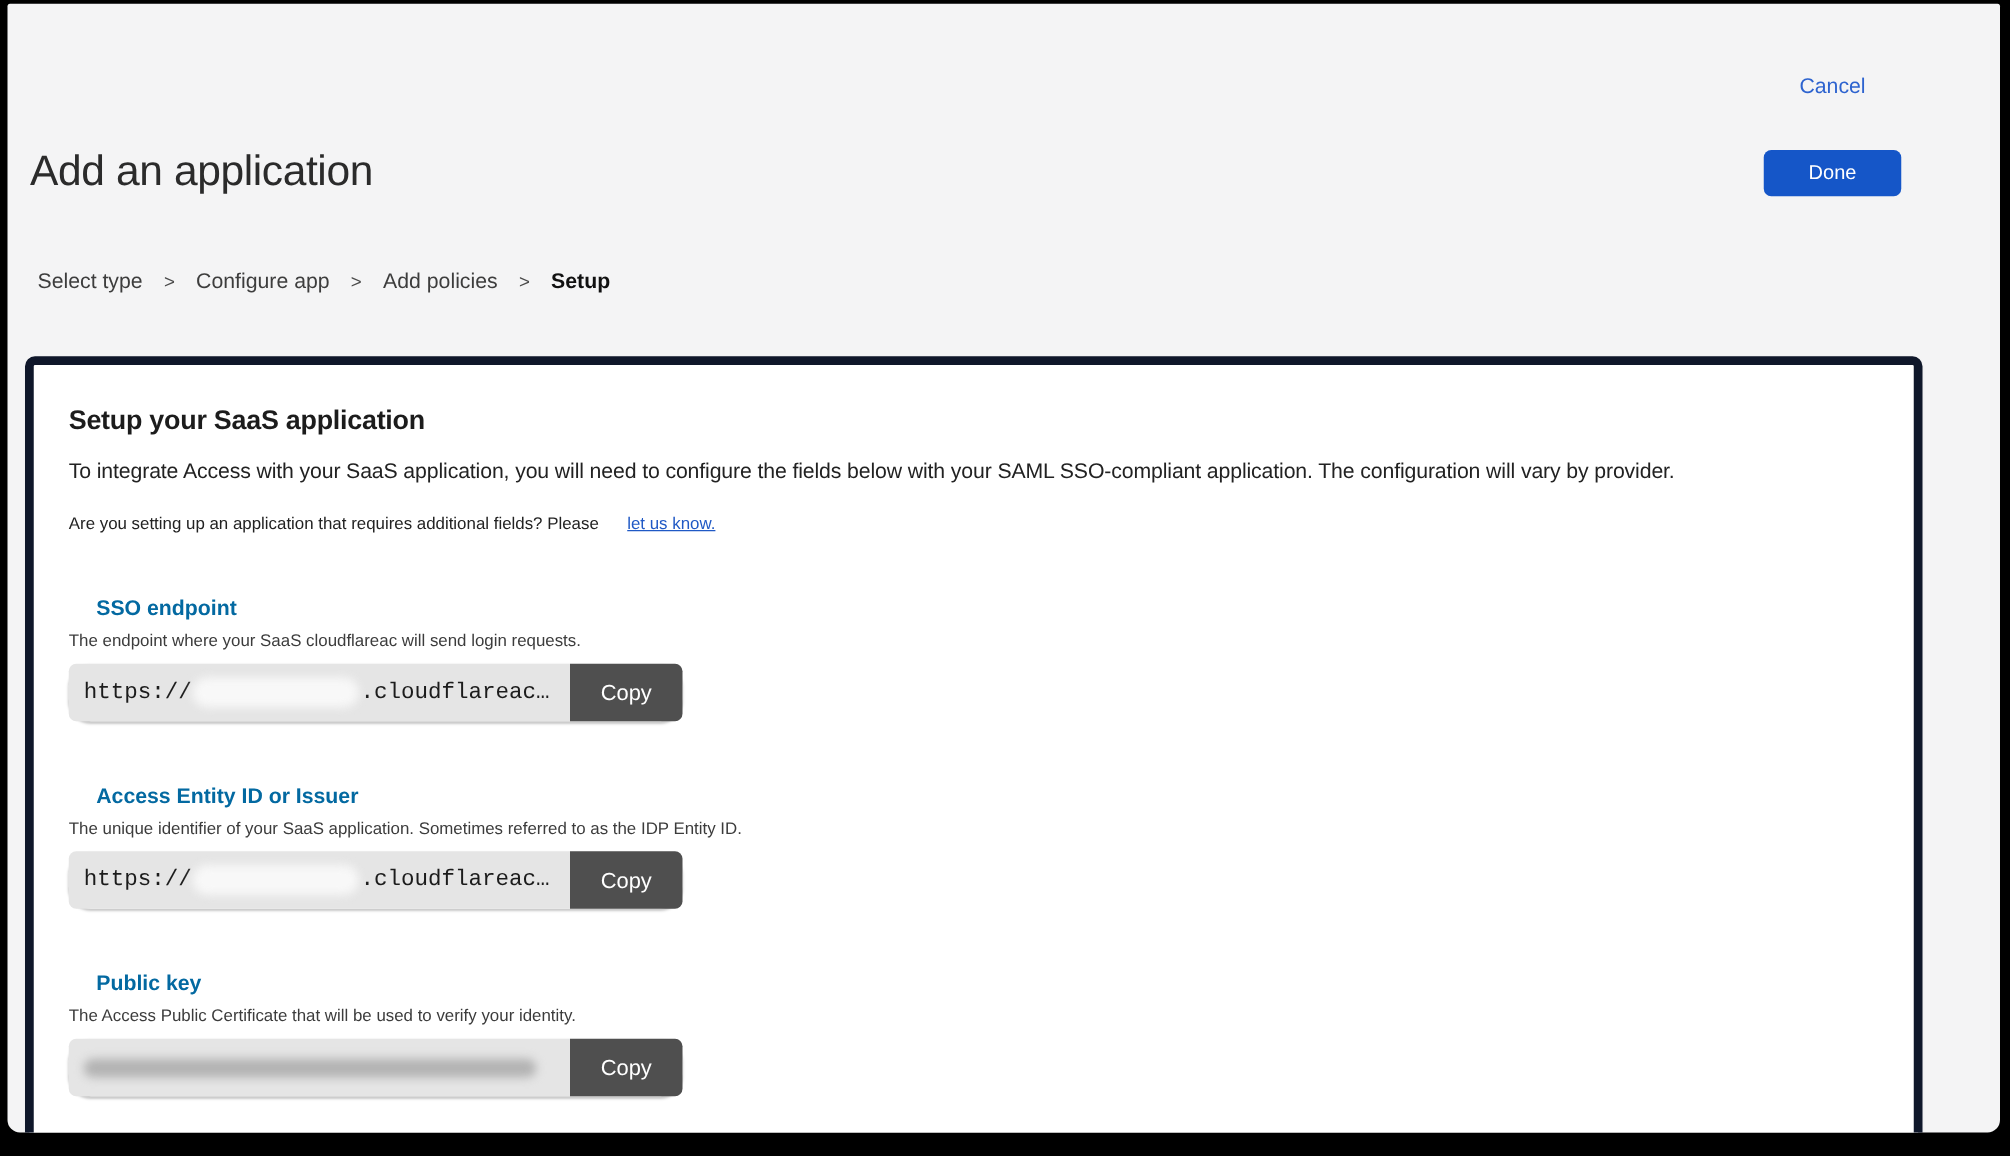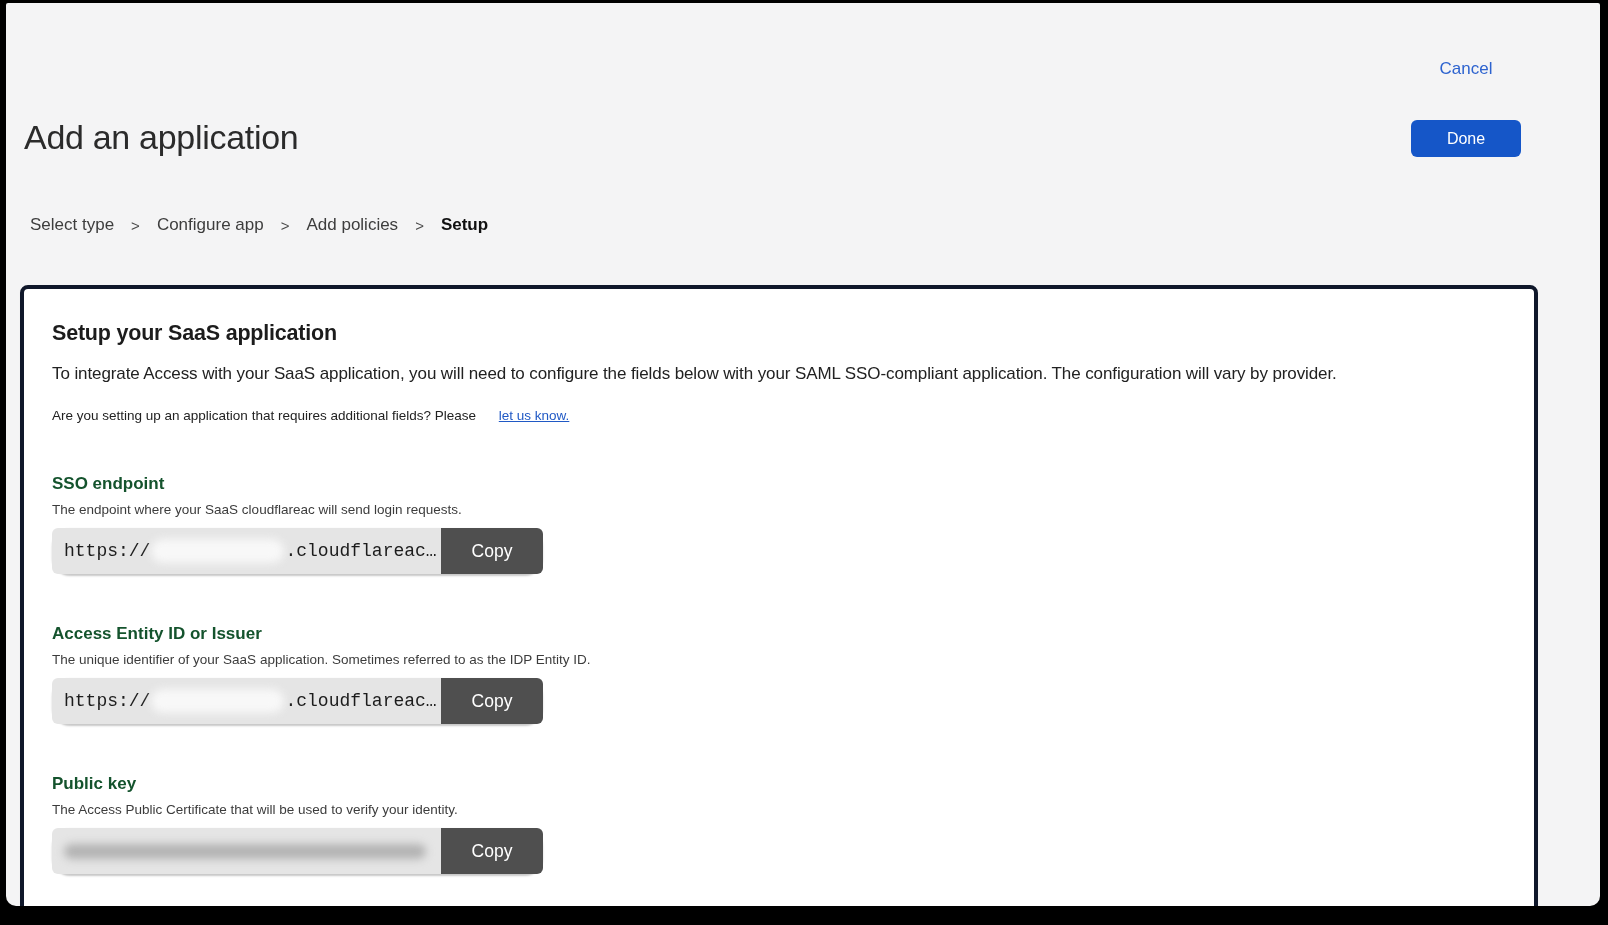--- a/index.html
+++ b/index.html
@@ -59,21 +59,21 @@
     color: #3d3d3d;
   }
   .crumb { cursor: pointer; }
   .crumb.active { font-weight: 700; color: #111; cursor: default; }
   .crumb-sep { color: #4a4a4a; font-size: 15px; }
   
   .card {
     margin: 50px 62px 0 14px;
     height: 640px;
     background: #fff;
-    border: 4px solid #0f172a;
+    border: 7px solid #0f172a;
     border-radius: 8px;
     box-shadow: 0 1px 2px rgba(0,0,0,0.04);
     padding: 32px 30px 0 28px;
   }
   .card-heading {
     font-size: 21.5px;
     font-weight: 700;
     color: #1c1c1c;
     letter-spacing: -0.2px;
   }
@@ -94,21 +94,22 @@
     text-decoration: underline;
     cursor: pointer;
     padding-left: 19px;
   }
   
   .field { margin-top: 50px; }
   .field:first-of-type { margin-top: 51px; }
   .field-label {
     font-size: 17px;
     font-weight: 700;
-    color: #14532d;
+    color: #0369a1;
+    margin-left: 22px;
   }
   .field-desc {
     margin-top: 8px;
     font-size: 13.5px;
     color: #3c3c3c;
   }
   .value-group {
     margin-top: 11px;
     display: flex;
     width: 491px;
@@ -124,21 +125,21 @@
     display: flex;
     align-items: center;
     padding: 0 8px 0 12px;
     font-family: "Liberation Mono", monospace;
     font-size: 18px;
     color: #1c1c1c;
     white-space: nowrap;
     overflow: hidden;
   }
   .copy-btn {
-    width: 102px;
+    width: 90px;
     flex: none;
     background: #4f4f4f;
     color: #fff;
     font-size: 17.5px;
     border: none;
     border-radius: 0 6px 6px 0;
     cursor: pointer;
     font-family: inherit;
   }
   .redact {

